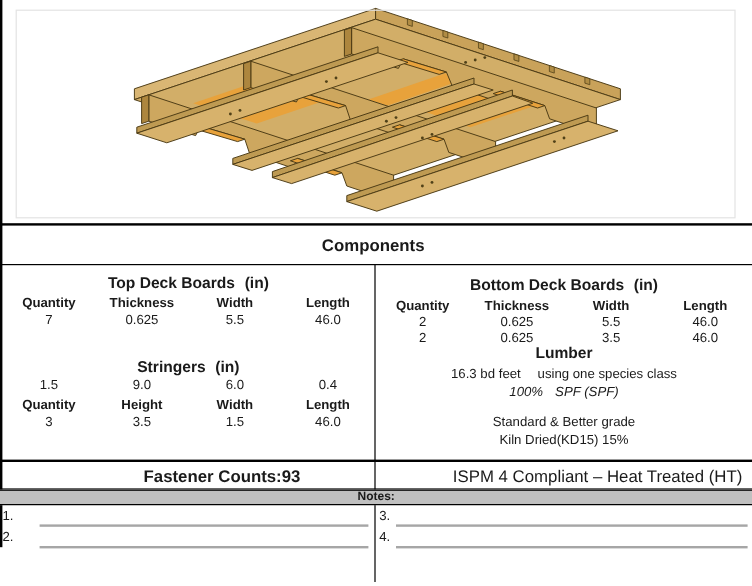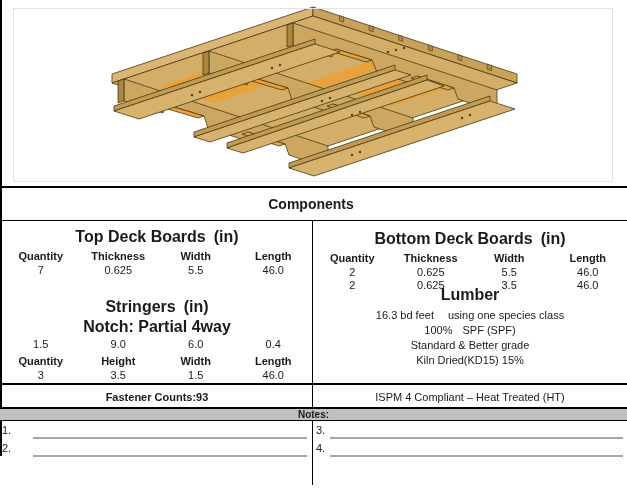--- a/index.html
+++ b/index.html
@@ -15,30 +15,30 @@
   
   .hline{left:0;width:627px;background:#000;}
   #page-left-border{left:0;top:0;width:2px;height:456px;background:#000;}
   #col-divider{left:312px;top:220px;width:1px;height:265px;background:#000;}
   
   #components-row{left:0;top:188px;width:622px;height:32px;display:flex;align-items:center;justify-content:center;}
   #components-title{font-size:14px;font-weight:bold;}
   
   .col-left{left:2px;width:310px;}
   .col-right{left:313px;width:314px;}
-  .sec-title{font-weight:bold;font-size:16px;text-align:center;}
+  .sec-title{font-weight:bold;font-size:13px;text-align:center;}
   .unit{margin-left:8px;}
   .row4{display:flex;}
   .row4 span{width:25%;text-align:center;font-size:11px;}
   .hdr span{font-weight:bold;}
   .lumber-line{text-align:center;font-size:11px;}
   .gap-lg{display:inline-block;width:14px;}
   .gap-md{display:inline-block;width:10px;}
   
-  .band-cell{display:flex;align-items:center;justify-content:center;font-size:11px;height:24px;}
+  .band-cell{display:flex;align-items:center;justify-content:center;font-size:14px;height:24px;margin-left:28px;}
   
   #notes-bar{left:0;top:408px;width:627px;height:13px;background:#c0c0c0;border-top:1px solid #000;border-bottom:1px solid #000;box-sizing:border-box;display:flex;align-items:center;justify-content:center;}
   #notes-bar span{font-size:10px;font-weight:bold;}
   .note-num{font-size:11px;}
   .note-line{background:#a6a6a6;height:2px;position:absolute;}
 </style>
 </head>
 <body>
 
 <div id="page">
@@ -149,21 +149,20 @@
       <span>0.625</span>
       <span>5.5</span>
       <span>46.0</span>
     </div>
   </div>
 
   <div class="abs col-left" style="top:286px;margin-top:12px;">
     <div class="sec-title">
       <span>Stringers</span><span class="unit">(in)</span>
     </div>
-    <div class="sec-title" style="margin-top:2px;">Notch: Partial 4way</div>
     <div class="row4" style="margin-top:2px;">
       <span>1.5</span>
       <span>9.0</span>
       <span>6.0</span>
       <span>0.4</span>
     </div>
     <div class="row4 hdr" style="margin-top:5px;">
       <span>Quantity</span>
       <span>Height</span>
       <span>Width</span>
@@ -199,24 +198,24 @@
       <span>3.5</span>
       <span>46.0</span>
     </div>
   </div>
 
   <div class="abs col-right" style="top:286px;">
     <div class="sec-title">Lumber</div>
     <div class="lumber-line" style="margin-top:5px;">
       <span>16.3 bd feet</span><span class="gap-lg"></span><span>using one species class</span>
     </div>
-    <div class="lumber-line" style="margin-top:3px;">
+    <div class="lumber-line" style="margin-top:3px;font-style:italic;">
       <span>100%</span><span class="gap-md"></span><span>SPF (SPF)</span>
     </div>
-    <div class="lumber-line" style="margin-top:3px;">Standard &amp; Better grade</div>
+    <div class="lumber-line" style="margin-top:13px;">Standard &amp; Better grade</div>
     <div class="lumber-line" style="margin-top:3px;">Kiln Dried(KD15) 15%</div>
   </div>
 
   <div class="abs col-left band-cell" style="top:385px;font-weight:bold;">Fastener Counts:93</div>
   <div class="abs col-right band-cell" style="top:385px;">ISPM 4 Compliant – Heat Treated (HT)</div>
 
   <div class="abs" id="notes-bar">
     <span>Notes:</span>
   </div>
 

